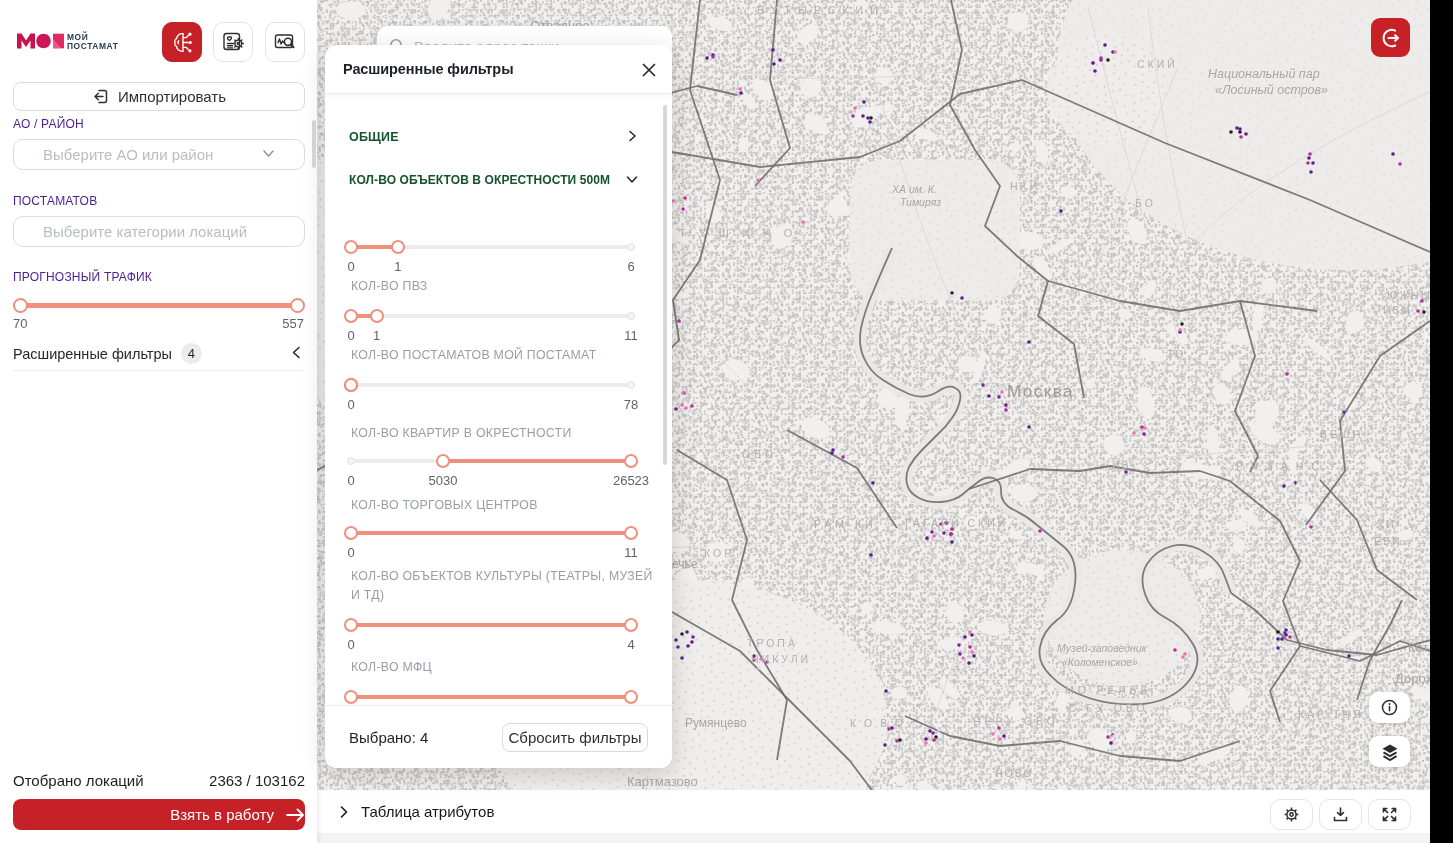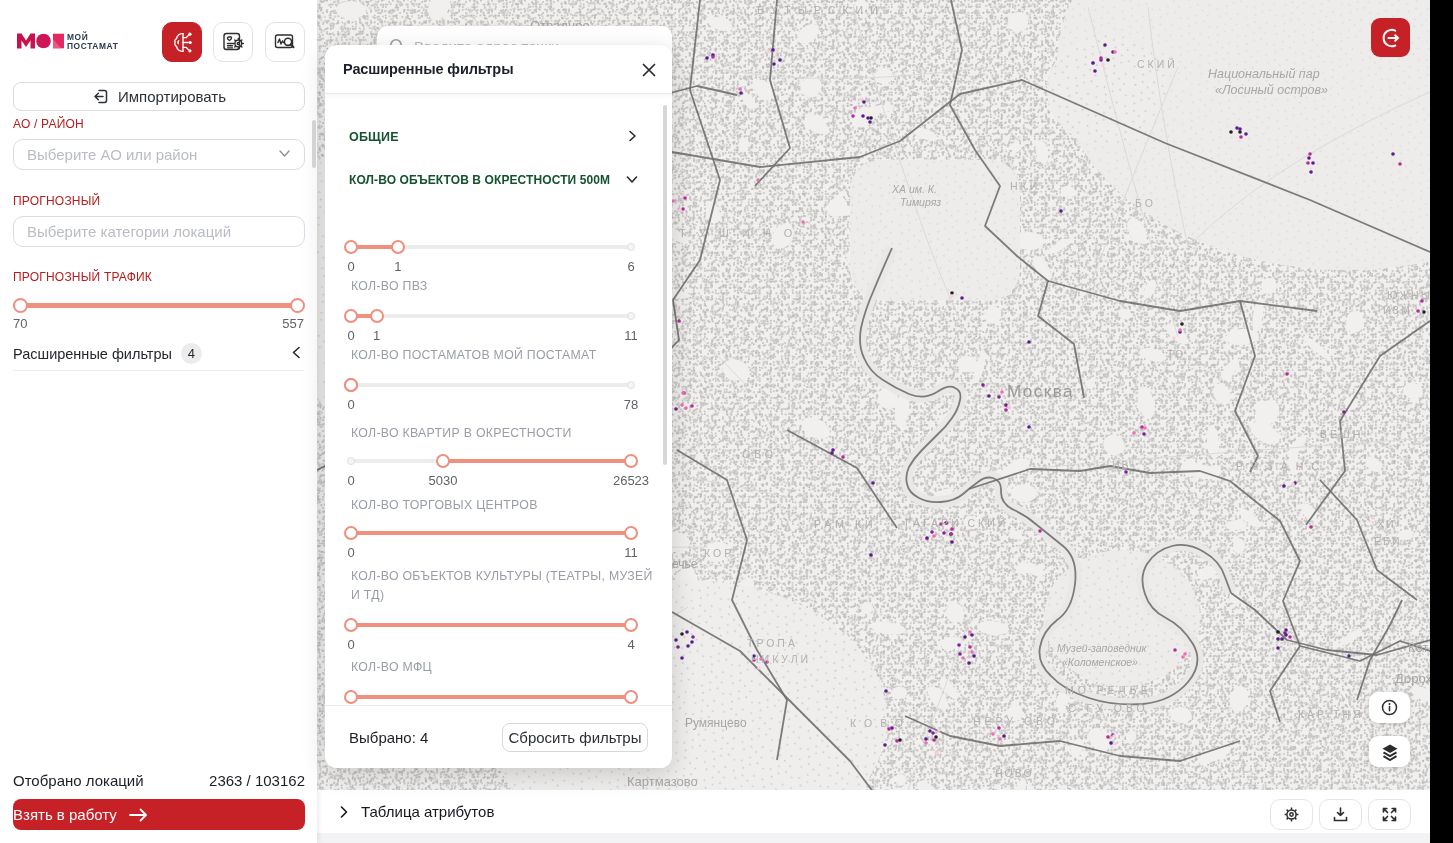--- a/index.html
+++ b/index.html
@@ -6,34 +6,34 @@
 *{margin:0;padding:0;box-sizing:border-box}
 html,body{width:1453px;height:843px;background:#000;font-family:"Liberation Sans",sans-serif;overflow:hidden}
 #app{position:absolute;left:0;top:0;width:1430px;height:843px;background:#fff;overflow:hidden}
 #mapwrap{position:absolute;left:317px;top:0;width:1113px;height:843px;overflow:hidden;background:#f1f0ee}
 
 #side{position:absolute;left:0;top:0;width:317px;height:843px;background:#fff;z-index:30;box-shadow:2px 0 5px rgba(0,0,0,.08)}
 #logo{position:absolute;left:17px;top:31px;height:20px}
 .topbtn{position:absolute;top:22px;width:40px;height:40px;border-radius:10px;border:1px solid #e3e3e5;background:#fff;display:flex;align-items:center;justify-content:center}
 .topbtn.red{background:#c52127;border-color:#c52127}
 #importbtn{position:absolute;left:13px;top:82px;width:292px;height:29px;border:1px solid #dcdce0;border-radius:8px;background:#fff;display:flex;align-items:center;justify-content:center;gap:9px;font-size:15px;color:#2b2f36}
-.lbl{position:absolute;left:13px;font-size:12px;color:#b91c1c;letter-spacing:.2px}
-.inp{position:absolute;left:13px;width:292px;height:31px;border:1px solid #dcdce0;border-radius:10px;background:#fff;display:flex;align-items:center;padding:0 13px;font-size:15px;color:#b9bcc3}
+.lbl{position:absolute;left:13px;font-size:12px;color:#4c1d95;letter-spacing:.2px}
+.inp{position:absolute;left:13px;width:292px;height:31px;border:1px solid #dcdce0;border-radius:10px;background:#fff;display:flex;align-items:center;padding:0 29px;font-size:15px;color:#b9bcc3}
 .sel-arrow{margin-left:auto}
 #traffic{position:absolute;left:13px;top:296px;width:291px;height:18px}
 #traffic .track{top:6.5px;height:5px}
 #traffic .fill{top:6.5px;height:5px}
 #traffic .hdl{top:1.5px;width:15px;height:15px}
 #tnums{position:absolute;left:13px;top:316px;width:291px;font-size:13px;color:#5f6368;display:flex;justify-content:space-between}
 #advrow{position:absolute;left:13px;top:343px;width:291px;display:flex;align-items:center;font-size:14.5px;color:#24272d}
 #advrow .badge{margin-left:9px;width:21px;height:21px;border-radius:50%;background:#ececee;display:flex;align-items:center;justify-content:center;font-size:13px;color:#24272d}
 #advrow .chev{margin-left:auto}
 #divider1{position:absolute;left:13px;top:370px;width:291px;border-top:1px solid #ececee}
 #cntrow{position:absolute;left:13px;top:772px;width:292px;display:flex;justify-content:space-between;font-size:15px;color:#1c1f24}
-#workbtn{position:absolute;left:13px;top:799px;width:292px;height:31px;background:#c52127;border-radius:8px;color:#fff;font-size:15px;display:flex;align-items:center;justify-content:flex-start;gap:12px}
+#workbtn{position:absolute;left:13px;top:799px;width:292px;height:31px;background:#c52127;border-radius:8px;color:#fff;font-size:15px;display:flex;align-items:center;justify-content:flex-end;gap:12px}
 #sidescroll{position:absolute;right:1px;top:120px;width:4px;height:48px;background:#d9d9db;border-radius:2px}
 
 #search{position:absolute;left:377px;top:26px;width:295px;height:40px;background:#fff;border-radius:10px;box-shadow:0 2px 8px rgba(0,0,0,.12);z-index:31;display:flex;align-items:center;padding:0 12px;gap:8px;font-size:15px;color:#b9bcc3}
 
 #panel{position:absolute;left:325px;top:45px;width:347px;height:723px;background:#fff;border-radius:12px;box-shadow:0 6px 24px rgba(0,0,0,.16);z-index:32}
 #phead{position:absolute;left:0;top:0;width:100%;height:49px;border-bottom:1px solid #ececee;box-shadow:0 2px 4px rgba(0,0,0,.04);display:flex;align-items:center;padding:0 18px;font-size:14.5px;font-weight:700;color:#1d212a;letter-spacing:-.1px;border-radius:12px 12px 0 0}
 #pclose{position:absolute;right:10px;top:12px;width:26px;height:26px;display:flex;align-items:center;justify-content:center}
 .prow{position:absolute;left:24px;width:290px;display:flex;align-items:center;font-size:12.5px;font-weight:700;color:#14532d;letter-spacing:.2px;white-space:nowrap}
 .prow .chev{margin-left:auto}
 .slbl{position:absolute;left:26px;width:305px;font-size:12.3px;color:#989da6;letter-spacing:.3px;line-height:19px;white-space:nowrap}
@@ -718,21 +718,21 @@
       <svg width="17" height="17" viewBox="0 0 17 17" fill="none" stroke="#2b2f36" stroke-width="1.5" stroke-linecap="round" stroke-linejoin="round">
           <path d="M7 2.5h5.5a2 2 0 0 1 2 2v8a2 2 0 0 1-2 2H7"></path>
           <path d="M11 8.5H3M6.3 5.3L3 8.5 6.3 11.7"></path>
         </svg>
       <span>Импортировать</span>
     </div>
     <div class="lbl" style="top:117px">АО / РАЙОН</div>
     <div class="inp" style="top:139px">Выберите АО или район<span class="sel-arrow"><svg width="13" height="13" viewBox="0 0 13 13">
             <path d="M2 4L6.5 9L11 4" fill="none" stroke="#8d9097" stroke-width="1.4" stroke-linecap="round" stroke-linejoin="round"></path>
           </svg></span></div>
-    <div class="lbl" style="top:194px">ПРОГНОЗНЫЙ</div>
+    <div class="lbl" style="top:194px">ПОСТАМАТОВ</div>
     <div class="inp" style="top:216px">Выберите категории локаций</div>
     <div class="lbl" style="top:270px">ПРОГНОЗНЫЙ ТРАФИК</div>
     <div id="traffic">
       <div class="track"></div>
         <div class="fill" style="left:0;width:100%"></div>
       <div class="hdl" style="left:7px"></div>
         <div class="hdl" style="left:calc(100% - 7px)"></div>
     </div>
     <div id="tnums">
         <span>70</span>

